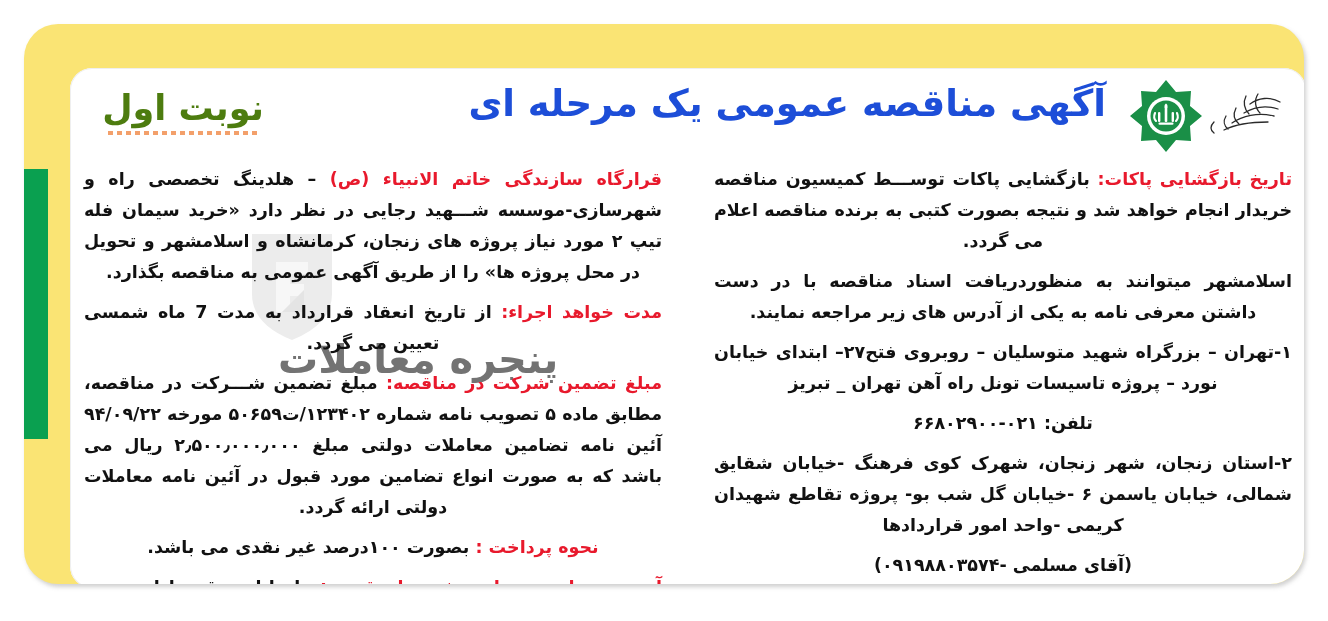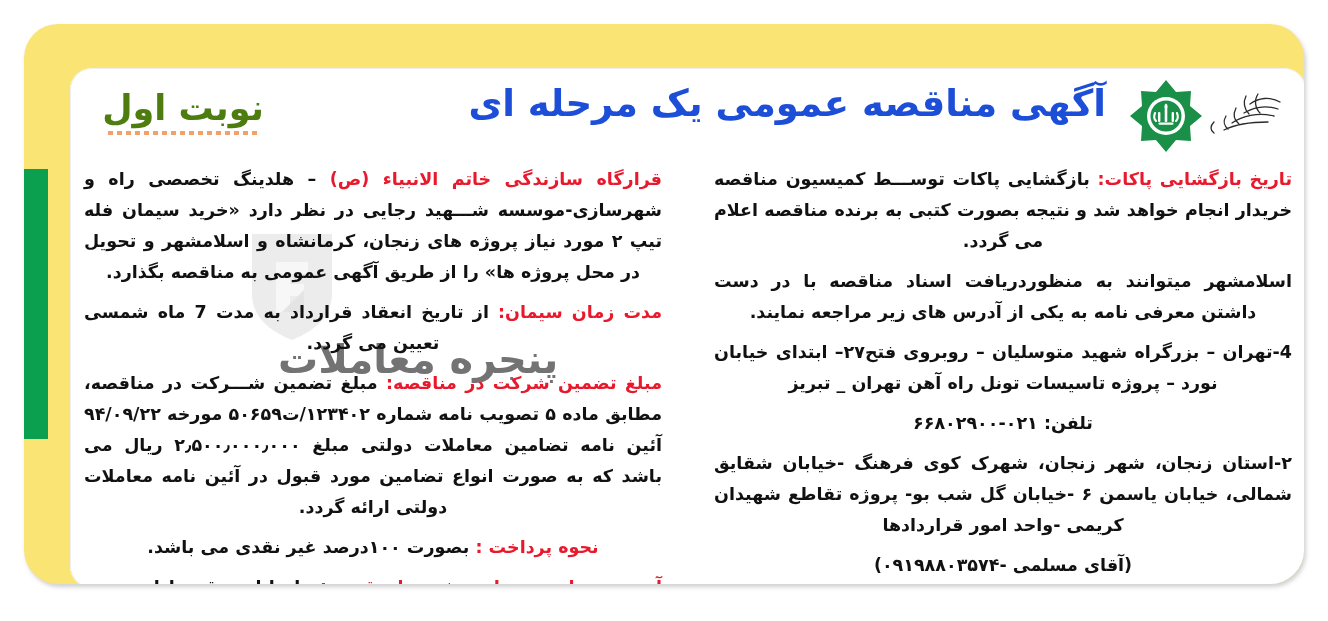--- a/index.html
+++ b/index.html
@@ -277,38 +277,38 @@
       <div class="cols">
 
         <div class="col col-left">
 
           <p class="para">
             <span class="lbl">تاریخ بازگشایی پاکات:</span><span> بازگشایی پاکات توســـط کمیسیون مناقصه خریدار انجام خواهد شد و نتیجه بصورت کتبی به برنده مناقصه اعلام می گردد.</span>
           </p>
 
           <p class="para">اسلامشهر میتوانند به منظوردریافت اسناد مناقصه با در دست داشتن معرفی نامه به یکی از آدرس های زیر مراجعه نمایند.</p>
 
-          <p class="para">4-تهران – بزرگراه شهید متوسلیان – روبروی فتح۲۷– ابتدای خیابان نورد – پروژه تاسیسات تونل راه آهن تهران _ تبریز</p>
+          <p class="para">۱-تهران – بزرگراه شهید متوسلیان – روبروی فتح۲۷– ابتدای خیابان نورد – پروژه تاسیسات تونل راه آهن تهران _ تبریز</p>
 
           <p class="para tail">تلفن: ۰۲۱-۶۶۸۰۲۹۰۰</p>
 
           <p class="para">۲-استان زنجان، شهر زنجان، شهرک کوی فرهنگ -خیابان شقایق شمالی، خیابان یاسمن ۶ -خیابان گل شب بو- پروژه تقاطع شهیدان کریمی -واحد امور قراردادها</p>
 
           <p class="para tail">(آقای مسلمی -۰۹۱۹۸۸۰۳۵۷۴)</p>
 
         </div>
 
         <div class="col col-right">
 
           <p class="para">
             <span class="lbl">قرارگاه سازندگی خاتم الانبیاء (ص)</span><span> – هلدینگ تخصصی راه و شهرسازی-موسسه شـــهید رجایی در نظر دارد «خرید سیمان فله تیپ ۲ مورد نیاز پروژه های زنجان، کرمانشاه و اسلامشهر و تحویل در محل پروژه ها» را از طریق آگهی عمومی به مناقصه بگذارد.</span>
           </p>
 
           <p class="para center-last">
-            <span class="lbl">مدت زمان سیمان:</span><span> از تاریخ انعقاد قرارداد به مدت 7 ماه شمسی تعیین می گردد.</span>
+            <span class="lbl">مدت خواهد اجراء:</span><span> از تاریخ انعقاد قرارداد به مدت 7 ماه شمسی تعیین می گردد.</span>
           </p>
 
           <p class="para">
             <span class="lbl">مبلغ تضمین شرکت در مناقصه:</span><span> مبلغ تضمین شـــرکت در مناقصه، مطابق ماده ۵ تصویب نامه شماره ۱۲۳۴۰۲/ت۵۰۶۵۹ مورخه ۹۴/۰۹/۲۲ آئین نامه تضامین معاملات دولتی مبلغ ۲٫۵۰۰٫۰۰۰٫۰۰۰ ریال می باشد که به صورت انواع تضامین مورد قبول در آئین نامه معاملات دولتی ارائه گردد.</span>
           </p>
 
           <p class="para center-last">
             <span class="lbl">نحوه پرداخت :</span><span> بصورت ۱۰۰درصد غیر نقدی می باشد.</span>
           </p>
 

